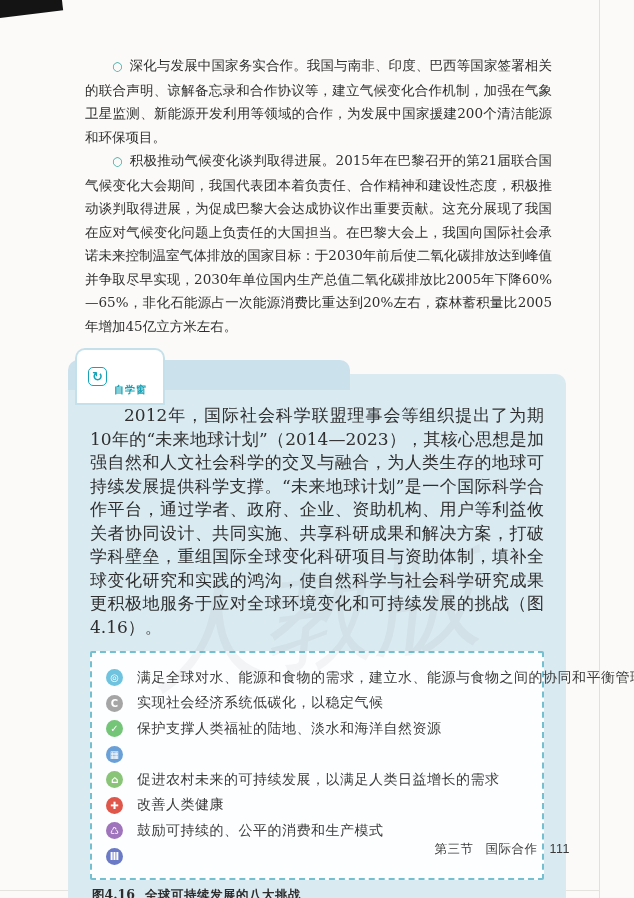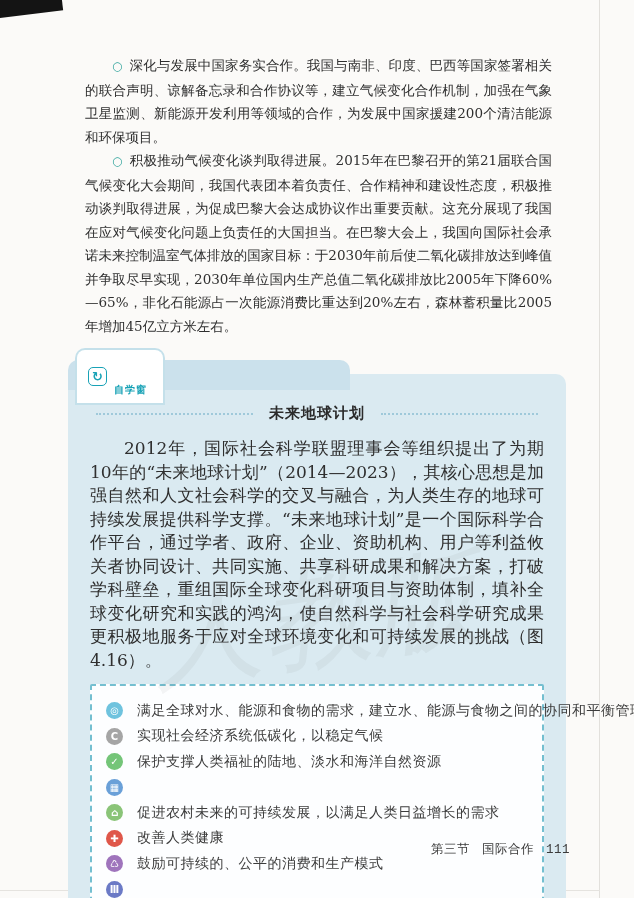--- a/index.html
+++ b/index.html
@@ -70,21 +70,21 @@
     font-size:110px;font-style:italic;color:rgba(90,90,90,0.06);
     transform:rotate(-8deg);pointer-events:none;z-index:5;
     font-family:"DejaVu Serif",serif;white-space:nowrap;
   }
 
   .page-footer{
     position:absolute;top:841px;right:64px;
     font-size:12.5px;color:#3a3a3a;letter-spacing:0.5px;
   }
   .page-footer span{margin-left:12px;}
-  .page-footer .page-num{font-family:Liberation Mono, monospace;}
+  .page-footer .page-num{font-family:Liberation Sans, sans-serif;}
 </style>
 </head>
 <body>
 
 <div class="scan-corner"></div>
 <div class="scan-edge-v"></div>
 <div class="scan-edge-h"></div>
 
 <div class="content">
 
@@ -97,25 +97,20 @@
 
   </div>
 
   <div class="study-box">
     <div class="tab-back"></div>
     <div class="study-tab">
       <span class="tab-icon">↻</span>
       <span class="tab-label">自学窗</span>
     </div>
 
-    <div class="box-title">
-      <div class="leader"></div>
-      <div class="title-text">未来地球计划</div>
-      <div class="leader"></div>
-    </div>
 
     <p class="box-para">2012年，国际社会科学联盟理事会等组织提出了为期10年的“未来地球计划”（2014—2023），其核心思想是加强自然和人文社会科学的交叉与融合，为人类生存的地球可持续发展提供科学支撑。“未来地球计划”是一个国际科学合作平台，通过学者、政府、企业、资助机构、用户等利益攸关者协同设计、共同实施、共享科研成果和解决方案，打破学科壁垒，重组国际全球变化科研项目与资助体制，填补全球变化研究和实践的鸿沟，使自然科学与社会科学研究成果更积极地服务于应对全球环境变化和可持续发展的挑战（图4.16）。</p>
 
     <div class="challenge-box">
 
         <div class="challenge-row">
           <span class="challenge-icon" style="background-color: rgb(111, 195, 222);">◎</span>
           <span class="challenge-text">满足全球对水、能源和食物的需求，建立水、能源与食物之间的协同和平衡管理</span>
         </div>
 

